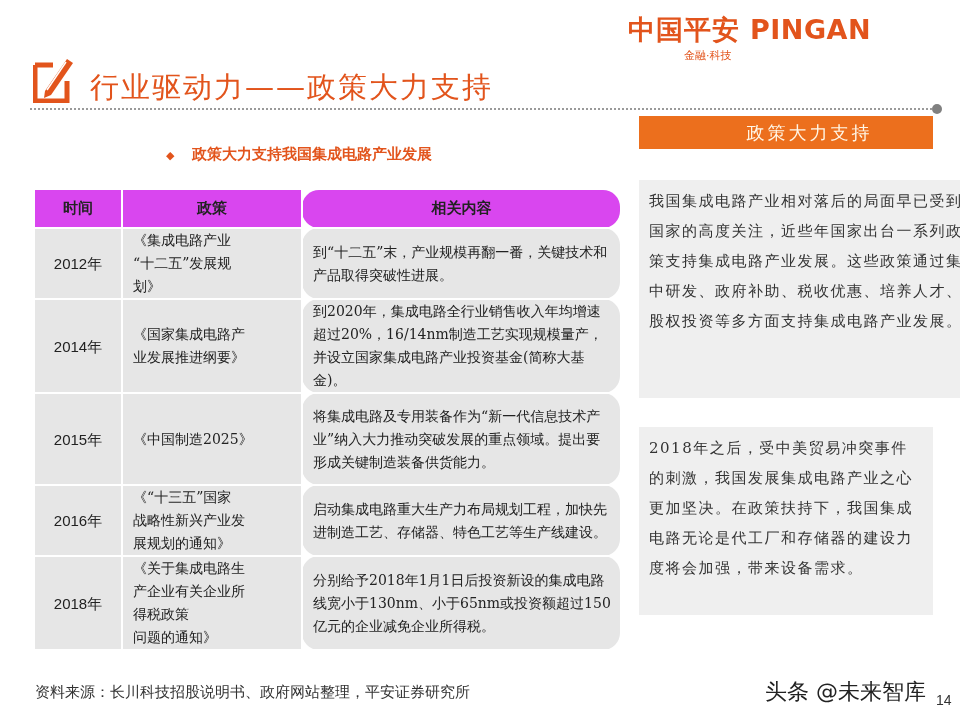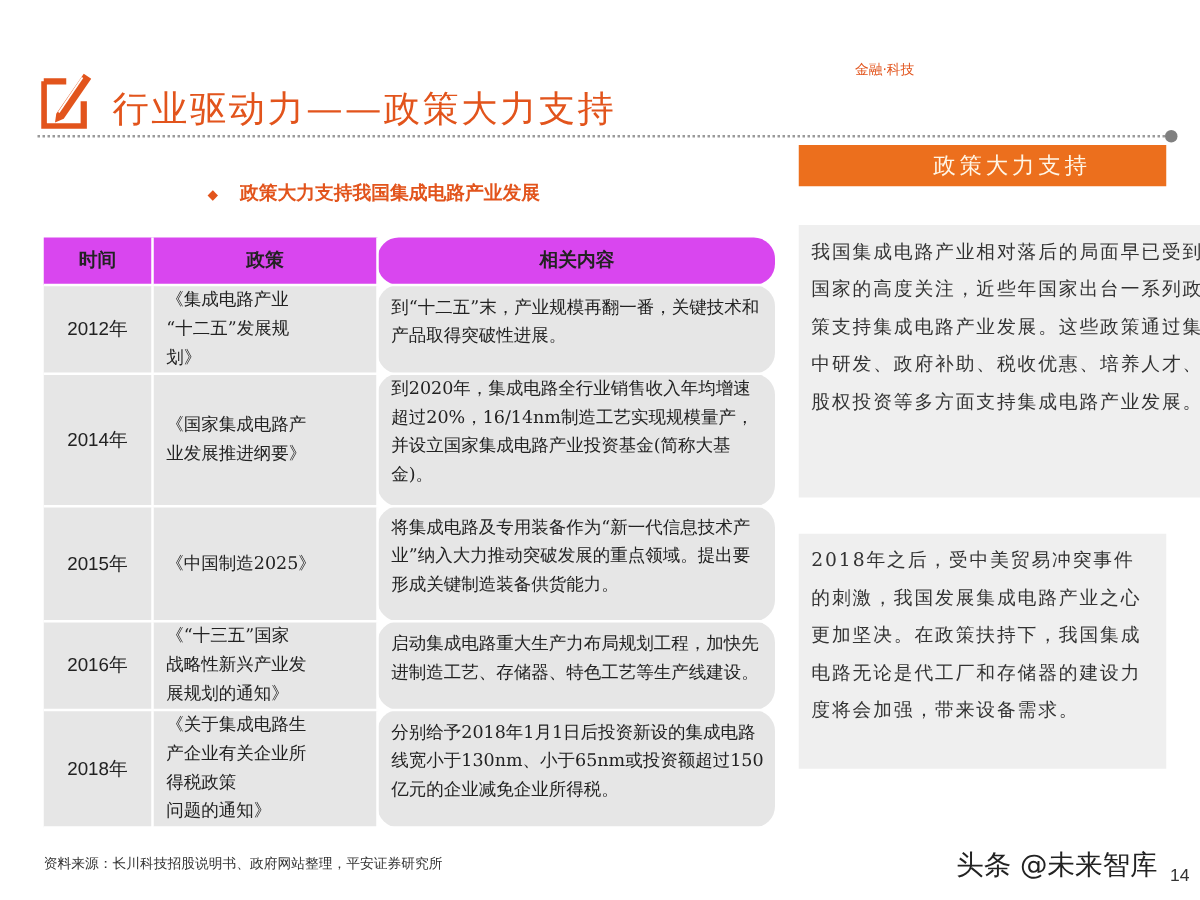--- a/index.html
+++ b/index.html
@@ -22,40 +22,43 @@
   .subtitle { position: absolute; left: 166px; top: 145px; font-size: 15px; font-weight: bold; color: #e2541c; white-space: nowrap; }
   .subtitle .bullet { display: inline-block; width: 26px; font-size: 11px; }
 
   
   .policy-table { position: absolute; left: 35px; top: 190px; width: 585px; border-collapse: collapse; table-layout: fixed; }
   .policy-table th { background: #d946ef; height: 38px; font-size: 15px; font-weight: bold; color: #222; text-align: center; border-right: 2px solid #fff; border-bottom: 2px solid #fff; }
   .policy-table td { background: #e6e6e6; font-size: 14px; line-height: 23px; color: #222; vertical-align: middle; border-right: 2px solid #fff; border-bottom: 2px solid #fff; }
   .policy-table th:last-child, .policy-table td:last-child { border-right: none; border-radius: 17px; }
   .policy-table td.year { text-align: center; font-family: "Liberation Sans", "DejaVu Sans", sans-serif; font-size: 15px; }
   .policy-table td.policy { padding: 0 8px 0 10px; white-space: pre-line; }
-  .policy-table td.content { padding: 0 6px 12px 10px; }
+  .policy-table td.content { padding: 0 6px 0 10px; }
   .col-year { width: 87px; }
   .col-policy { width: 180px; }
   .col-content { width: 318px; }
 
   
   .panel-header { position: absolute; left: 639px; top: 116px; width: 294px; height: 33px; background: #ec6f1d; color: #fff6e6; font-size: 18px; text-align: center; line-height: 33px; letter-spacing: 3px; padding-left: 47px; }
   .panel-box { position: absolute; background: #efefef; color: #333; font-size: 15px; line-height: 30px; padding: 6px 10px 6px 10px; letter-spacing: 1.5px; }
   .panel-box-1 { left: 639px; top: 180px; width: 345px; height: 218px; }
   .panel-box-2 { left: 639px; top: 427px; width: 294px; height: 188px; }
 
   
-  .source { position: absolute; left: 35px; top: 683px; font-size: 11px; color: #333; white-space: nowrap; }
+  .source { position: absolute; left: 35px; top: 683px; font-size: 15px; color: #333; white-space: nowrap; }
   .watermark { position: absolute; left: 765px; top: 677px; font-family: "DejaVu Sans", "Liberation Sans", sans-serif; font-size: 22px; color: #222; white-space: nowrap; }
   .page-number { position: absolute; left: 936px; top: 692px; font-family: "Liberation Sans", "DejaVu Sans", sans-serif; font-size: 14px; color: #333; }
 </style>
 </head>
 <body>
 
 <div class="logo">
+  <div class="logo-main">
+    <span>中国平安</span><span class="en">PINGAN</span>
+  </div>
   <div class="logo-sub">金融·科技</div>
 </div>
 
 <div class="title-icon">
   <svg width="40" height="50" viewBox="0 0 40 50">
     <path d="M2 12 H20 M2 12 V48 H34 V28" fill="none" stroke="#e2541c" stroke-width="5"></path>
     <path d="M12 38 L34 6 L40 10 L18 42 L11 45 Z" fill="#e2541c"></path>
     <path d="M14 37 L33 9" stroke="#fff" stroke-width="1.5"></path>
   </svg>
 </div>

